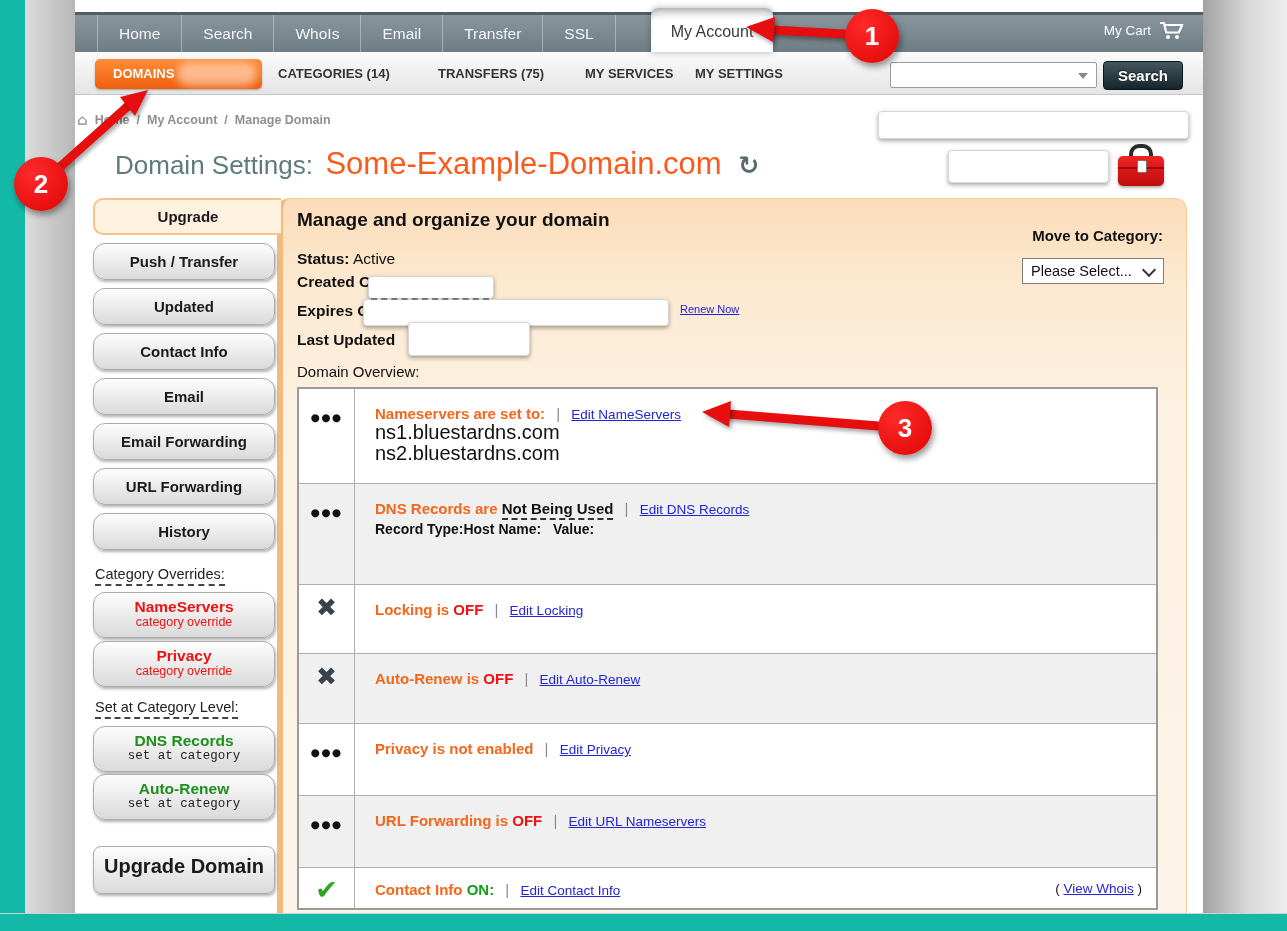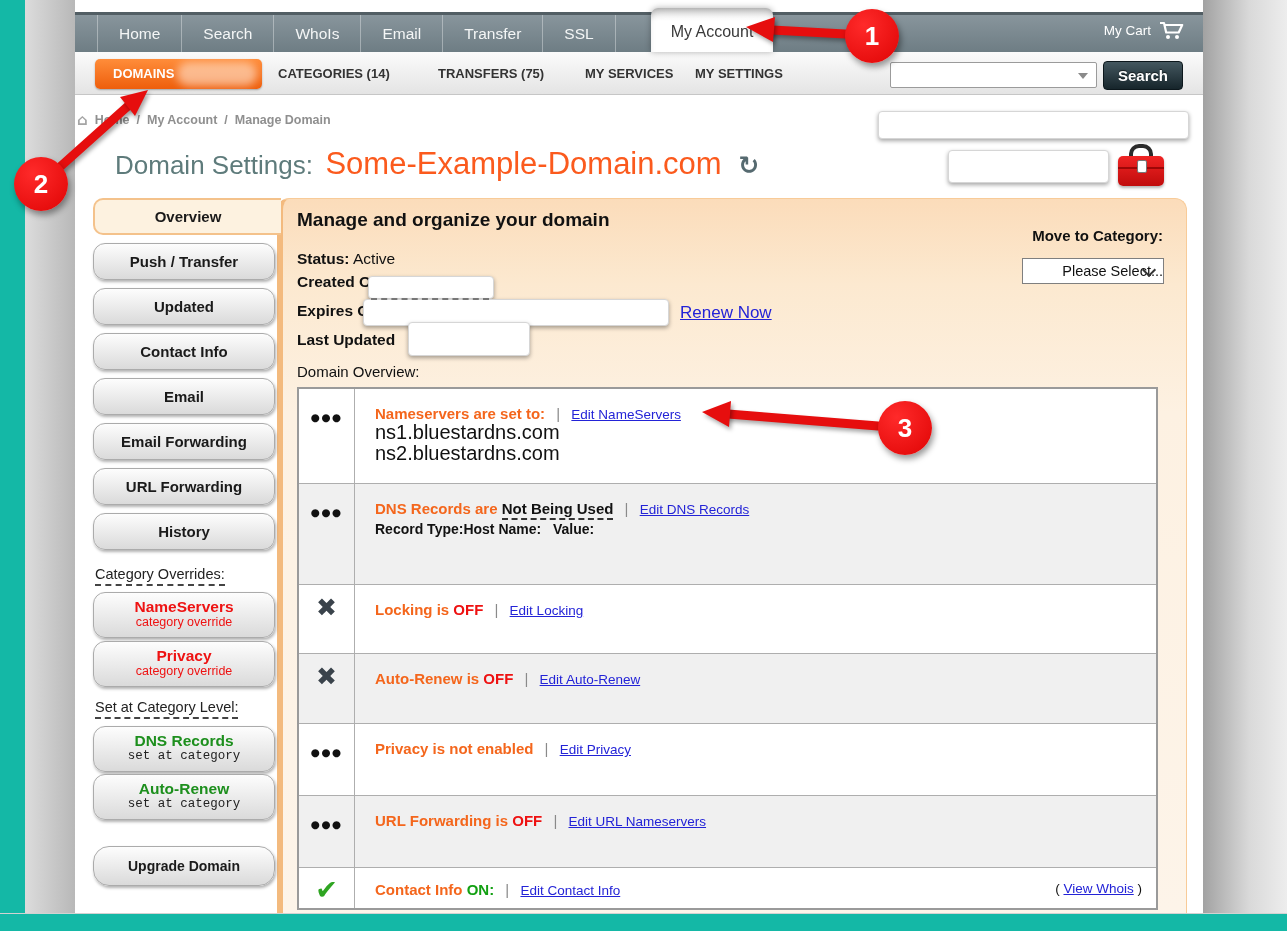--- a/index.html
+++ b/index.html
@@ -55,30 +55,30 @@
   .side-btn{position:absolute;left:18px;width:182px;height:37px;background:linear-gradient(#fdfdfd,#dadada);border:1px solid #ababab;border-radius:12px;box-shadow:1px 2px 3px rgba(0,0,0,.3);text-align:center;line-height:35px;font-weight:bold;font-size:15px;color:#1a1a1a;box-sizing:border-box;z-index:4;cursor:pointer;}
   .side-btn.active{width:188px;background:#fdf2e0;border:2px solid #f4c28b;border-right:none;border-radius:10px 0 0 10px;box-shadow:none;line-height:33px;}
   .side-head{position:absolute;left:20px;font-size:14.5px;color:#222;z-index:4;}
   .side-head span{border-bottom:2px dashed #444;padding-bottom:2px;}
   .side-btn2{position:absolute;left:18px;width:182px;height:46px;background:linear-gradient(#fdfdfd,#dadada);border:1px solid #ababab;border-radius:12px;box-shadow:1px 2px 3px rgba(0,0,0,.3);text-align:center;box-sizing:border-box;padding-top:5px;z-index:4;cursor:pointer;}
   .side-btn2 .l1{font-size:15.5px;font-weight:bold;line-height:17px;}
   .side-btn2 .l2{font-size:12.5px;line-height:14px;}
   .red-t{color:#ee1212;}
   .green-t{color:#1d8f1d;}
   .dark-t{color:#222;font-family:Liberation Mono, monospace;}
-  .upgrade{height:40px;line-height:38px;font-size:14px;border-radius:16px;}
+  .upgrade{height:48px;line-height:38px;font-size:20px;border-radius:8px;}
 
   
   .m-heading{position:absolute;left:222px;top:209px;font-size:19px;font-weight:bold;color:#111;z-index:2;}
   .move-label{position:absolute;left:930px;top:227px;width:158px;text-align:right;font-size:15px;font-weight:bold;color:#111;z-index:2;}
-  .cat-select{position:absolute;left:947px;top:258px;width:142px;height:26px;background:#fff;border:1px solid #7f7f7f;box-sizing:border-box;font-size:14.5px;color:#111;line-height:24px;padding-left:8px;z-index:2;cursor:pointer;text-align:right;}
+  .cat-select{position:absolute;left:947px;top:258px;width:142px;height:26px;background:#fff;border:1px solid #7f7f7f;box-sizing:border-box;font-size:14.5px;color:#111;line-height:24px;padding-left:8px;z-index:2;cursor:pointer;}
   .cat-select .chev{position:absolute;right:9px;top:6px;width:8px;height:8px;border-right:2px solid #333;border-bottom:2px solid #333;transform:rotate(45deg);}
   .m-line{position:absolute;left:222px;font-size:15.5px;color:#111;z-index:2;}
   .m-line b{font-weight:bold;}
-  .renew-link{position:absolute;left:605px;top:303px;font-size:17px;z-index:8;}
+  .renew-link{position:absolute;left:605px;top:303px;font-size:11px;z-index:8;}
   a.lnk{color:#2323d7;text-decoration:underline;cursor:pointer;}
   .m-overview-label{position:absolute;left:222px;top:363px;font-size:15px;color:#111;z-index:2;}
 
   
   .otable{position:absolute;left:222px;top:387px;width:861px;box-sizing:border-box;border:2px solid #9a9a9a;background:#fff;z-index:2;}
   .trow{display:flex;border-bottom:1px solid #aeaeae;box-sizing:border-box;background:#fff;}
   .trow:last-child{border-bottom:none;}
   .trow.alt{background:#f0f0f0;}
   .ticon{width:56px;flex:none;border-right:1px solid #aeaeae;display:flex;justify-content:center;align-items:flex-start;box-sizing:border-box;}
   .ic-dots{font-family:"DejaVu Sans",sans-serif;font-size:10.5px;letter-spacing:1.5px;color:#111;margin-top:22px;}
@@ -168,21 +168,21 @@
     </div>
 
     <div class="titlebar">
       <span class="title-label">Domain Settings:</span>
       <span class="title-domain">Some-Example-Domain.com</span>
       <span class="refresh">↻</span>
     </div>
 
     <div class="panel"></div>
 
-    <div class="side-btn active" style="top:198px">Overview</div>
+    <div class="side-btn active" style="top:198px">Upgrade</div>
     <div class="side-btn" style="top:243px">Push / Transfer</div>
     <div class="side-btn" style="top:288px">Updated</div>
     <div class="side-btn" style="top:333px">Contact Info</div>
     <div class="side-btn" style="top:378px">Email</div>
     <div class="side-btn" style="top:423px">Email Forwarding</div>
     <div class="side-btn" style="top:468px">URL Forwarding</div>
     <div class="side-btn" style="top:513px">History</div>
 
     <div class="side-head" style="top:566px"><span>Category Overrides:</span></div>
     <div class="side-btn2" style="top:592px">

